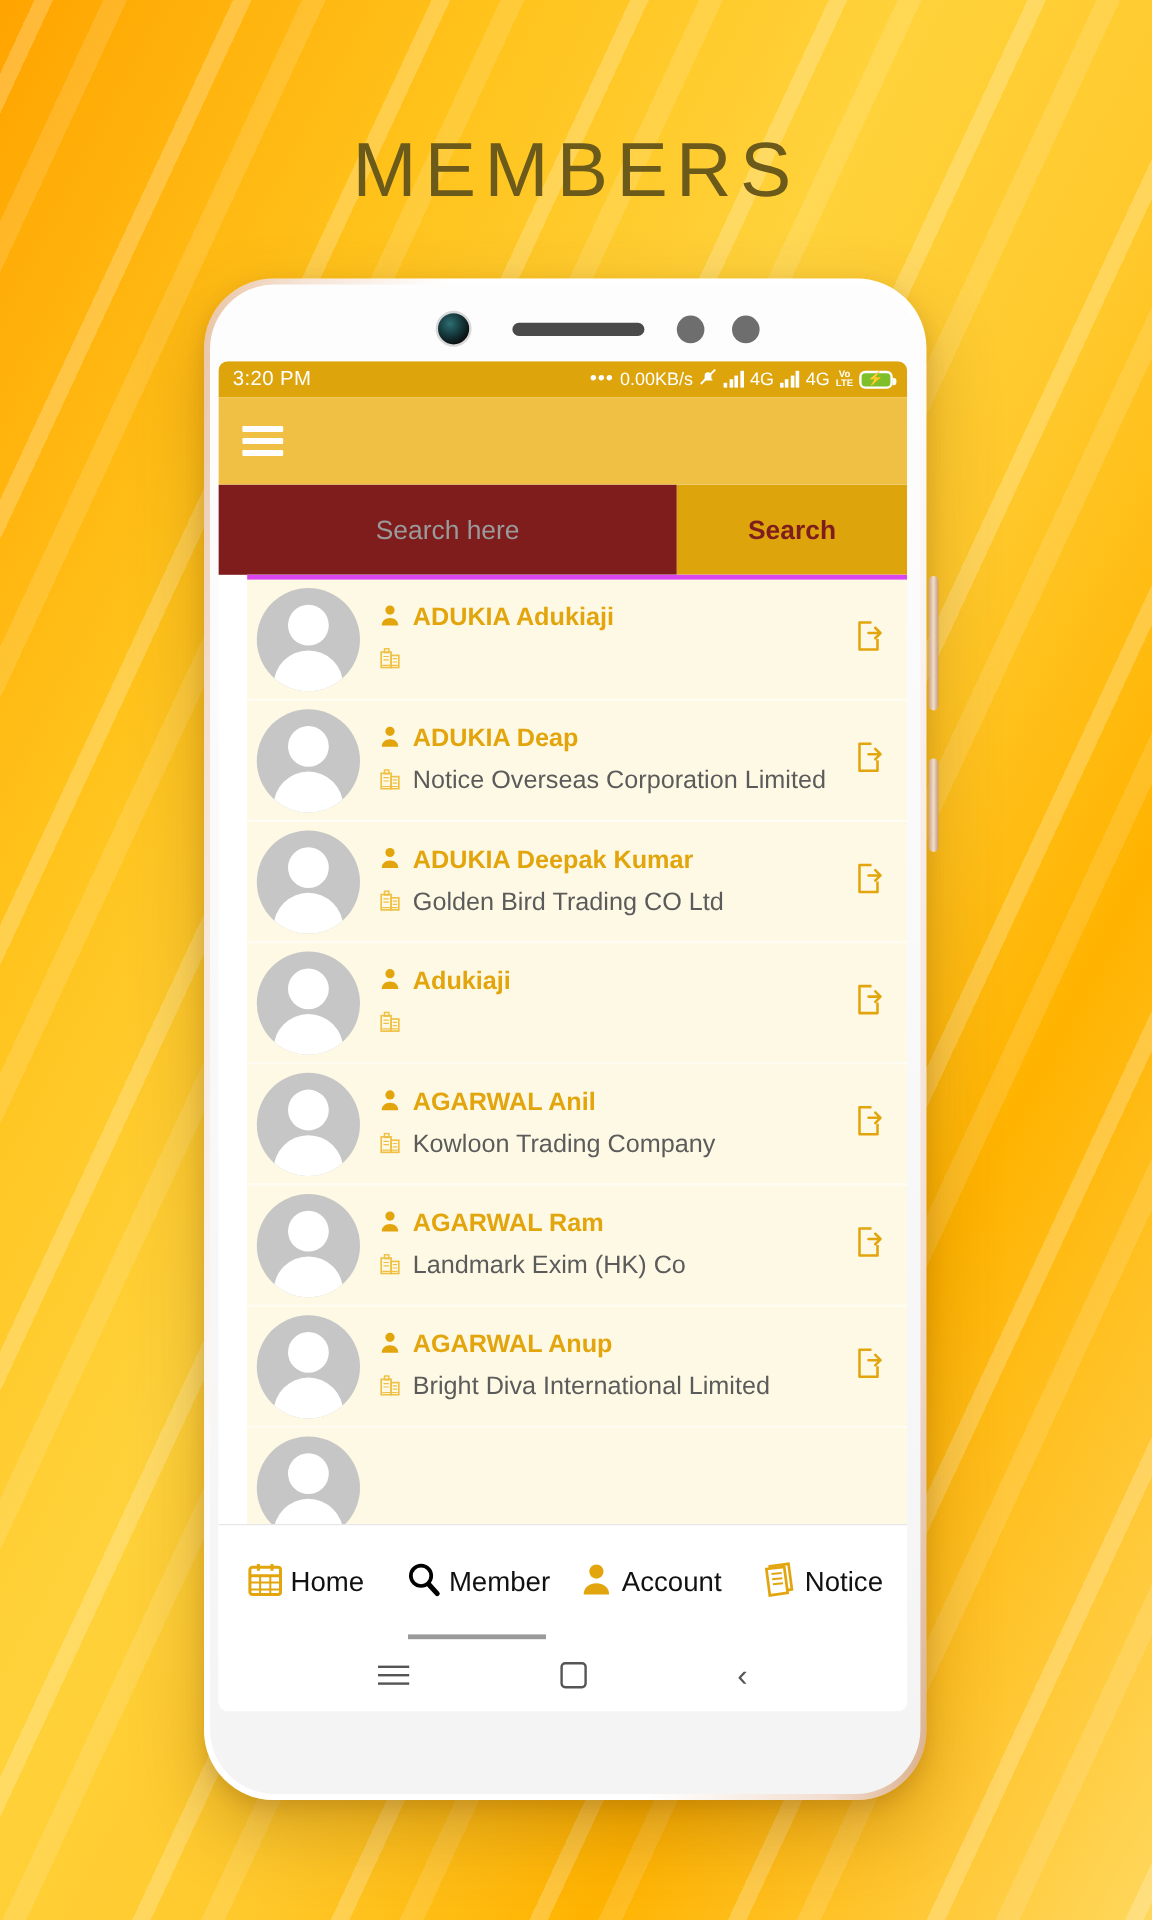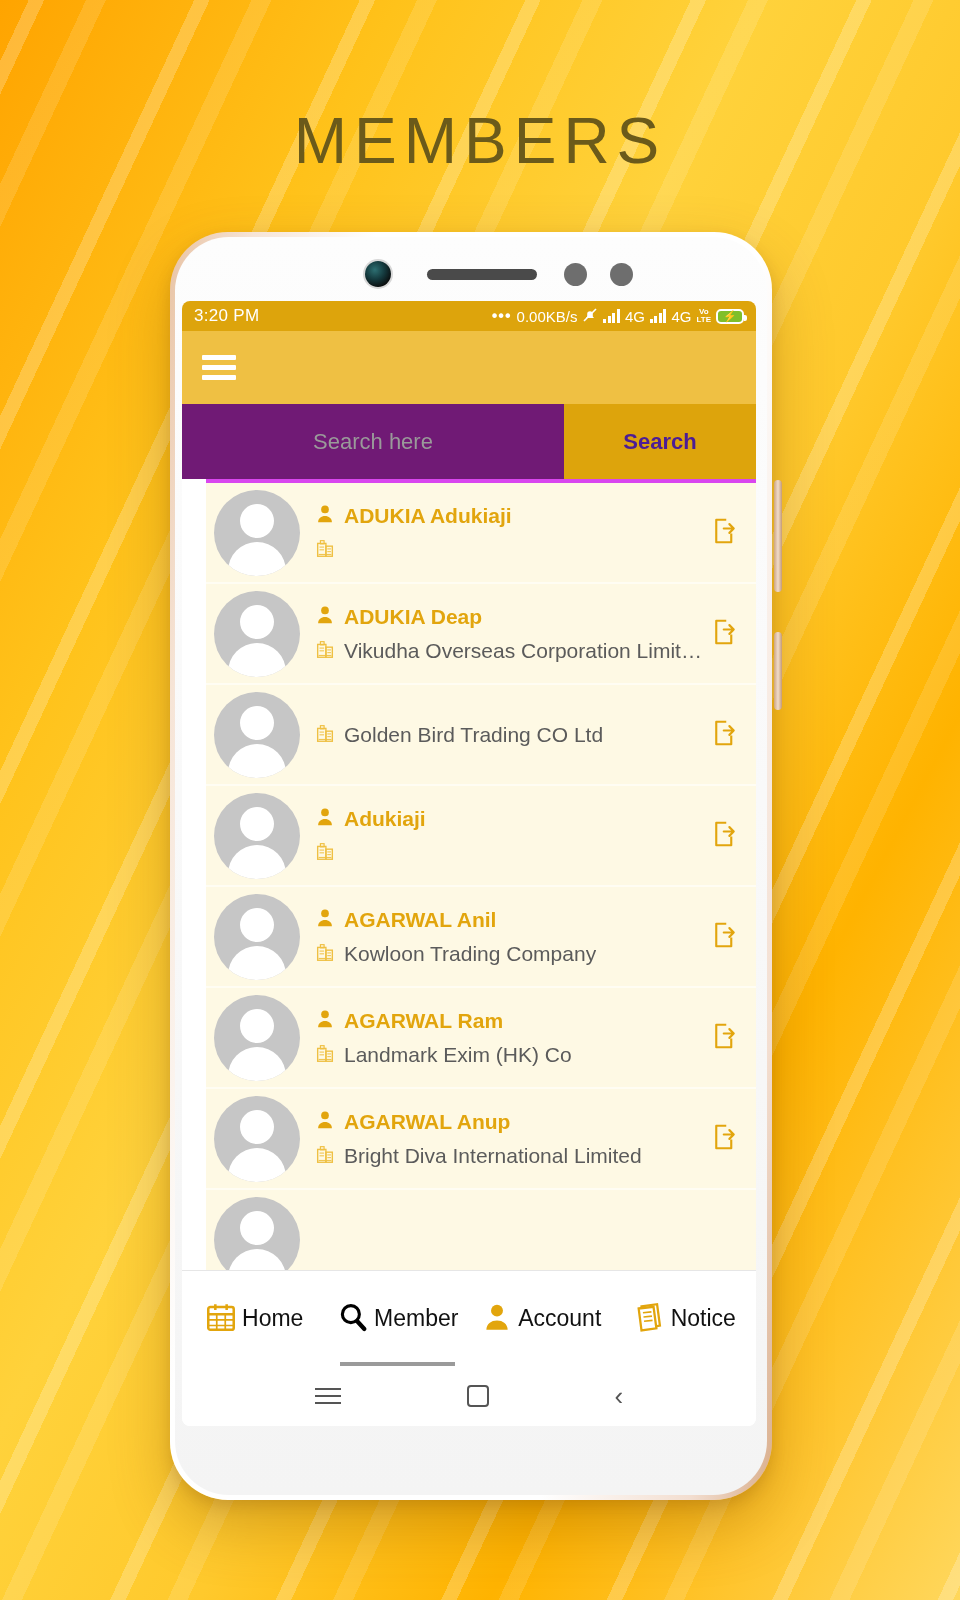--- a/index.html
+++ b/index.html
@@ -103,27 +103,27 @@
   .appbar{
     height:73px; background:#EFC043; flex:none;
     display:flex; align-items:center; padding-left:20px;
   }
   .hamburger{ width:34px; }
   .hamburger span{ display:block; height:5px; background:#fff; border-radius:1px; margin:5px 0; }
 
   
   .searchrow{ height:75px; background:#fff; display:flex; flex:none; }
   .search-input{
-    flex:1; border:none; outline:none; background:#701a75;
+    flex:1; border:none; outline:none; background:#7f1d1d;
     text-align:center; font-size:22px; color:#8e8e8e;
     font-family:"Liberation Sans",sans-serif;
   }
   .search-input::placeholder{ color:#9a9a9a; }
   .search-btn{
-    width:192px; background:#DDA40C; border:none; color:#4c1d95;
+    width:192px; background:#DDA40C; border:none; color:#7f1d1d;
     font-size:22px; font-weight:bold; cursor:pointer;
     font-family:"Liberation Sans",sans-serif;
   }
 
   
   .list{
     flex:1; background:#FEF9E4; overflow:hidden;
     border-top:4px solid #d946ef;
     margin-left:24px;
   }
@@ -297,34 +297,41 @@
                 <span><svg width="22" height="22" viewBox="0 0 24 24">
                     <rect x="4" y="7" width="9" height="14" fill="none" stroke="#EFC043" stroke-width="1.5"></rect>
                     <rect x="13" y="10" width="7" height="11" fill="none" stroke="#EFC043" stroke-width="1.5"></rect>
                     <rect x="7" y="4" width="4" height="3.5" fill="none" stroke="#EFC043" stroke-width="1.3"></rect>
                     <line x1="6" y1="11" x2="11" y2="11" stroke="#EFC043" stroke-width="1.1"></line>
                     <line x1="6" y1="14" x2="11" y2="14" stroke="#EFC043" stroke-width="1.1"></line>
                     <line x1="14.5" y1="13" x2="18.5" y2="13" stroke="#EFC043" stroke-width="1.1"></line>
                     <line x1="14.5" y1="16" x2="18.5" y2="16" stroke="#EFC043" stroke-width="1.1"></line>
                     <line x1="5" y1="19" x2="19" y2="19" stroke="#EFC043" stroke-width="1.1"></line>
                   </svg></span>
-                <span class="company">Vikudha Overseas Corporation Limited</span>
-              </div>
-            </div>
-            <div class="share-icon"><svg width="30" height="30" viewBox="0 0 24 24">
-                <path d="M13 3H5v18h12v-7" fill="none" stroke="#E2A50D" stroke-width="1.7" stroke-linejoin="round"></path>
-                <path d="M11 10h8m0 0-3.5-3.5M19 10l-3.5 3.5" fill="none" stroke="#E2A50D" stroke-width="1.7" stroke-linecap="round" stroke-linejoin="round"></path>
-              </svg></div>
-          </div>
-          <div class="row">
-            <div class="avatar">
-              <div class="head"></div>
-              <div class="body"></div>
-            </div>
-            <div class="rowtext">
+                <span class="company">Notice Overseas Corporation Limited</span>
+              </div>
+            </div>
+            <div class="share-icon"><svg width="30" height="30" viewBox="0 0 24 24">
+                <path d="M13 3H5v18h12v-7" fill="none" stroke="#E2A50D" stroke-width="1.7" stroke-linejoin="round"></path>
+                <path d="M11 10h8m0 0-3.5-3.5M19 10l-3.5 3.5" fill="none" stroke="#E2A50D" stroke-width="1.7" stroke-linecap="round" stroke-linejoin="round"></path>
+              </svg></div>
+          </div>
+          <div class="row">
+            <div class="avatar">
+              <div class="head"></div>
+              <div class="body"></div>
+            </div>
+            <div class="rowtext">
+              <div class="nameline">
+                <span><svg width="22" height="22" viewBox="0 0 24 24">
+                    <circle cx="12" cy="7" r="4.2" fill="#E2A50D"></circle>
+                    <path d="M4.5 21c0-4.3 3.4-6.8 7.5-6.8s7.5 2.5 7.5 6.8z" fill="#E2A50D"></path>
+                  </svg></span>
+                <span class="name">ADUKIA Deepak Kumar</span>
+              </div>
               <div class="coline">
                 <span><svg width="22" height="22" viewBox="0 0 24 24">
                     <rect x="4" y="7" width="9" height="14" fill="none" stroke="#EFC043" stroke-width="1.5"></rect>
                     <rect x="13" y="10" width="7" height="11" fill="none" stroke="#EFC043" stroke-width="1.5"></rect>
                     <rect x="7" y="4" width="4" height="3.5" fill="none" stroke="#EFC043" stroke-width="1.3"></rect>
                     <line x1="6" y1="11" x2="11" y2="11" stroke="#EFC043" stroke-width="1.1"></line>
                     <line x1="6" y1="14" x2="11" y2="14" stroke="#EFC043" stroke-width="1.1"></line>
                     <line x1="14.5" y1="13" x2="18.5" y2="13" stroke="#EFC043" stroke-width="1.1"></line>
                     <line x1="14.5" y1="16" x2="18.5" y2="16" stroke="#EFC043" stroke-width="1.1"></line>
                     <line x1="5" y1="19" x2="19" y2="19" stroke="#EFC043" stroke-width="1.1"></line>

